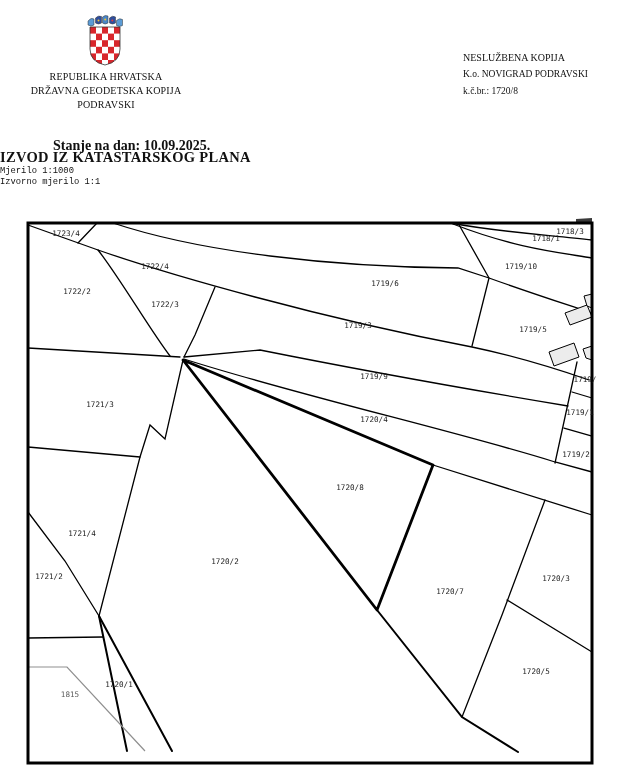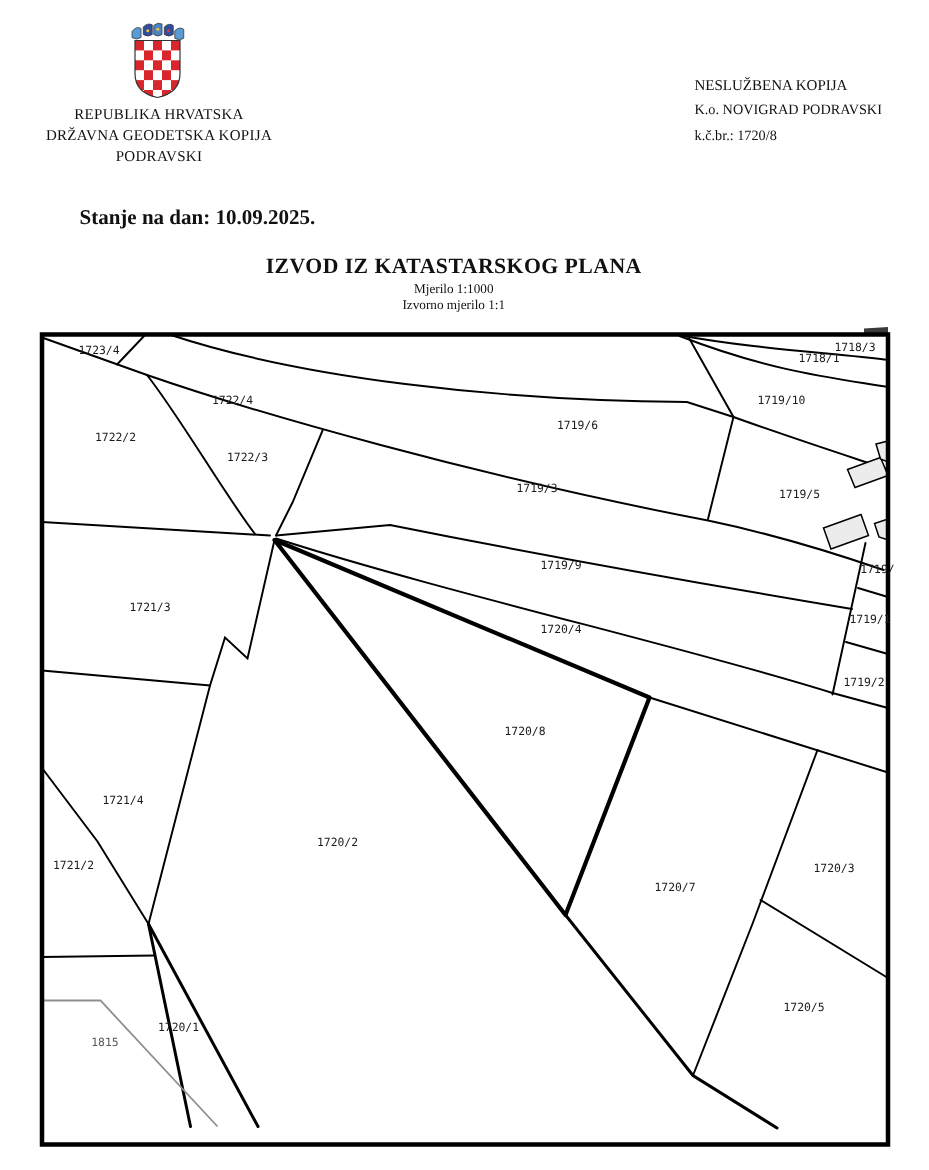--- a/index.html
+++ b/index.html
@@ -11,23 +11,23 @@
         font-family:"Liberation Serif", serif;color:var(--text);overflow:hidden;}
   .abs{position:absolute;}
   
   #org-block{left:15px;top:70px;width:182px;text-align:center;}
   #org-block div{font-weight:normal;font-size:10px;line-height:14px;letter-spacing:.2px;}
   #status-date{left:25px;top:138px;font-weight:bold;font-size:14px;margin-left:28px;}
   
   #copy-block{left:463px;top:49px;font-size:9.5px;line-height:17px;}
   #copy-type{font-weight:normal;font-size:10px;}
   
-  #title-block{left:0;top:170px;width:605px;text-align:center;}
+  #title-block{left:0;top:149px;width:605px;text-align:left;}
   #main-title{font-weight:bold;font-size:14.5px;letter-spacing:.3px;}
-  #scale-line,#source-scale-line{font-size:8.8px;line-height:11px;}
+  #scale-line,#source-scale-line{font-size:8.8px;line-height:11px;font-family:Liberation Mono, monospace;}
   
   #map-svg{left:0;top:0;}
   .thin{stroke:var(--line);stroke-width:1.3;fill:none;stroke-linecap:round;}
   .mid{stroke:var(--line);stroke-width:2;fill:none;stroke-linecap:round;}
   .bold{stroke:var(--line);stroke-width:2.8;fill:none;stroke-linejoin:round;}
   .frame{stroke:var(--line);stroke-width:3;fill:none;}
   .grayline{stroke:var(--gray-line);stroke-width:1.2;fill:none;}
   .bldg{fill:var(--building-fill);stroke:var(--line);stroke-width:1;}
   .plabel{font-family:"DejaVu Sans Mono", monospace;font-size:7.6px;fill:#1c1c1c;text-anchor:middle;}
   .plabel.gray{fill:#5a5a5a;}

